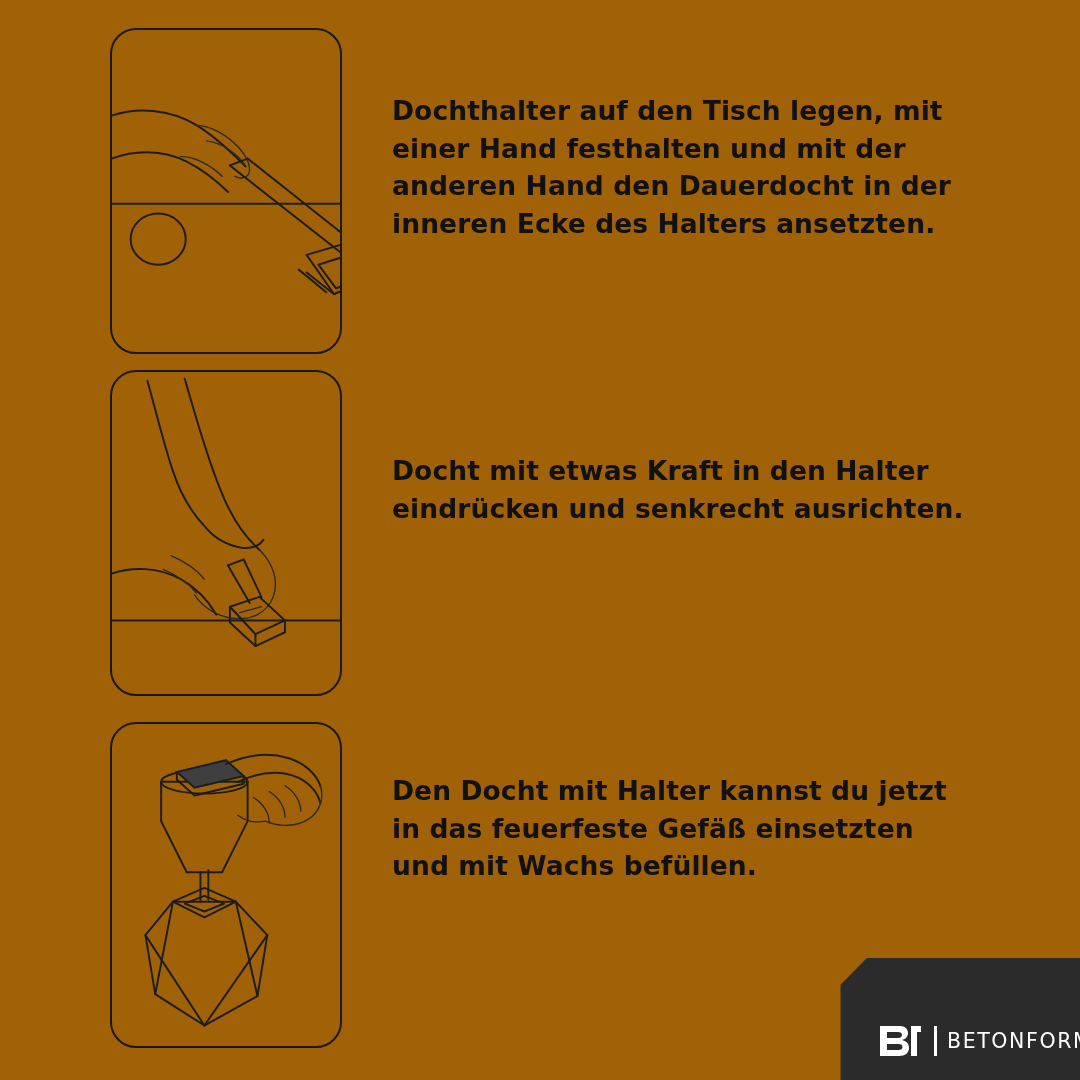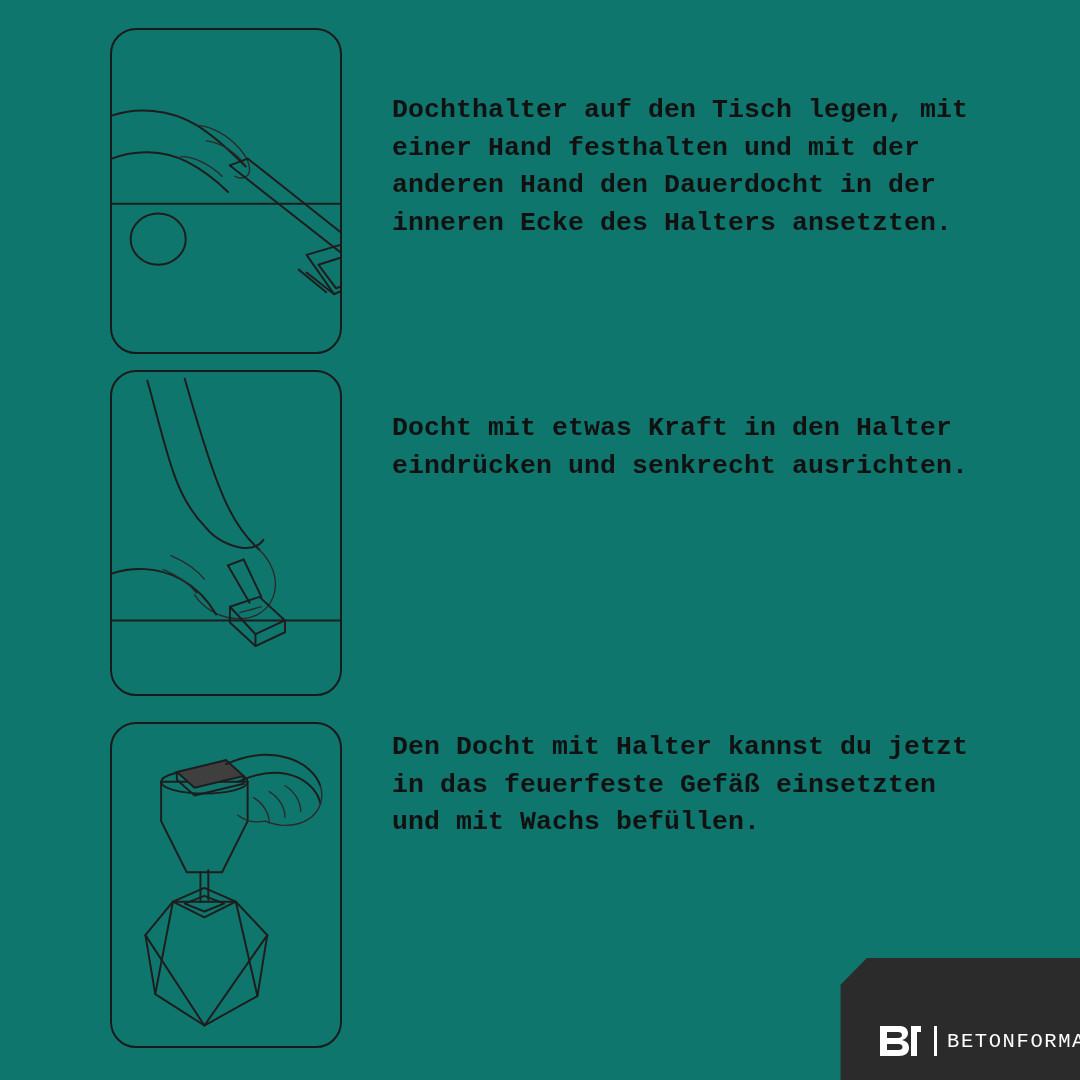--- a/index.html
+++ b/index.html
@@ -11,22 +11,21 @@
     width: 1080px;
     height: 1080px;
     background: #9a9a9a;
     font-family: "DejaVu Sans", sans-serif;
     overflow: hidden;
     position: relative;
   }
   .page {
     position: absolute;
     inset: 0;
-    background: #0f766e;
-    font-family: Liberation Mono, monospace;
+    background: #a16207;
   }
 
   .illus-frame {
     position: absolute;
     border: 2.5px solid #1a1a1a;
     border-radius: 26px;
     box-sizing: border-box;
     overflow: hidden;
   }
 
@@ -50,25 +49,25 @@
   .text-block p:last-child {
     margin-bottom: 0;
   }
 
   
   #frame-1 { left: 110px; top: 28px; width: 232px; height: 326px; }
   #text-1  { left: 392px; top: 92px; width: 580px; }
 
   
   #frame-2 { left: 110px; top: 370px; width: 232px; height: 326px; }
-  #text-2  { left: 392px; top: 410px; width: 580px; }
+  #text-2  { left: 392px; top: 452px; width: 580px; }
 
   
   #frame-3 { left: 110px; top: 722px; width: 232px; height: 326px; }
-  #text-3  { left: 392px; top: 729px; width: 580px; }
+  #text-3  { left: 392px; top: 772px; width: 580px; }
 
   
   .logo-badge {
     position: absolute;
     right: 0;
     bottom: 0;
     width: 292px;
     height: 122px;
   }
   .logo-badge .shape {

